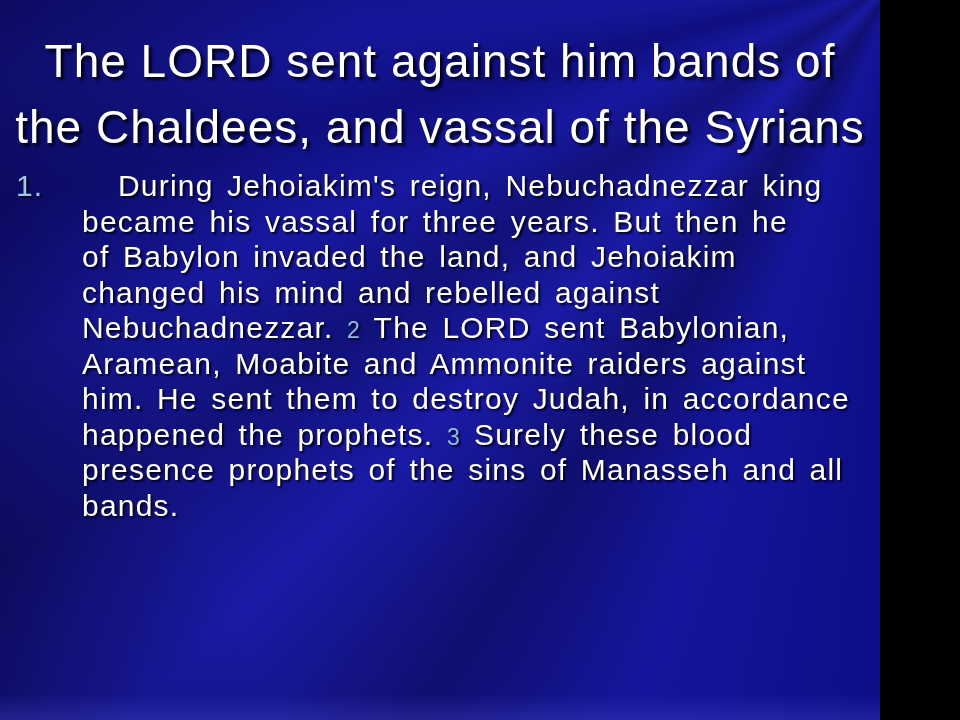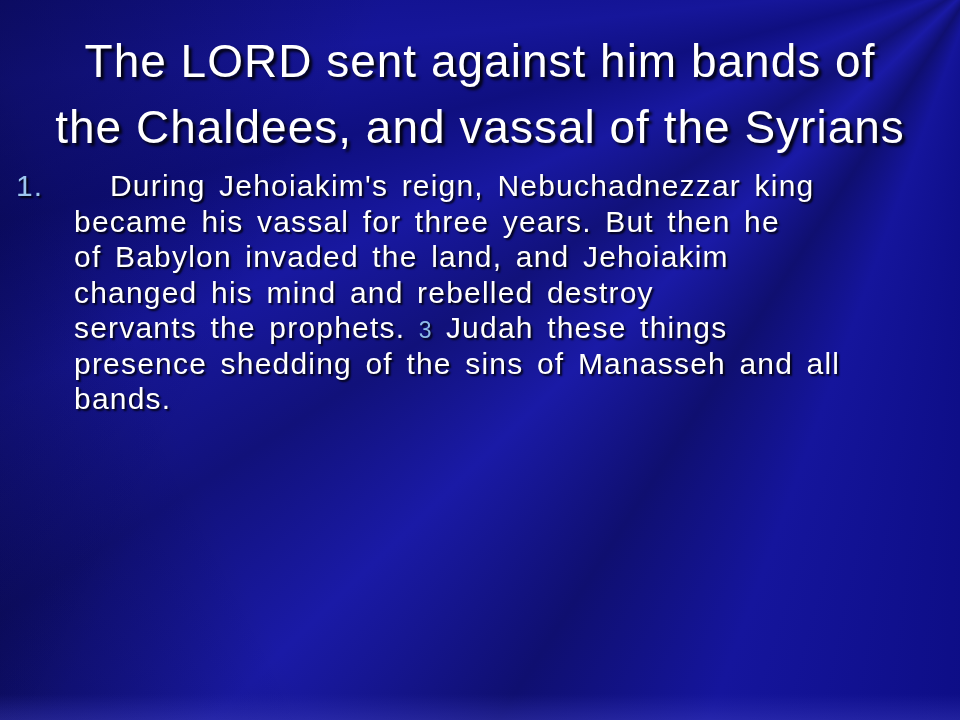--- a/index.html
+++ b/index.html
@@ -2,21 +2,21 @@
 <html style="--background-base: #12128F; --background-stripe-dark: #0F0F70; --background-stripe-light: #1A1AA6; --title-text: #FFFFFF; --body-text: #FFFFFF; --list-number-blue: #9CC6F0; --verse-number-blue: #8FBCE8;"><head>
 <meta charset="utf-8">
 <style>
   html, body {
     margin: 0;
     padding: 0;
     background: #000;
   }
   .slide {
     position: relative;
-    width: 960px;
+    width: 880px;
     height: 720px;
     overflow: hidden;
     font-family: "Liberation Sans", "DejaVu Sans", sans-serif;
     background:
       linear-gradient(to top, rgba(70,70,200,0.35) 0px, rgba(60,60,190,0.28) 9px, rgba(60,60,190,0) 26px),
       linear-gradient(115deg, rgba(3,3,38,0.45) 0%, rgba(3,3,38,0) 30%),
       linear-gradient(65deg, rgba(3,3,45,0.38) 0%, rgba(3,3,45,0) 24%),
       conic-gradient(from 180deg at 102% -3%,
         #0d0d85 0deg,
         #15159c 20deg,
@@ -59,20 +59,21 @@
     color: var(--body-text, #ffffff);
     font-size: 30px;
     line-height: 35.5px;
     letter-spacing: 1.2px;
     word-spacing: 4px;
     text-shadow: 2px 2px 2px rgba(0,0,0,0.85);
   }
   .body-line {
     white-space: pre;
     height: 35.5px;
+    margin-left: 8px;
   }
   .body-line.first {
     text-indent: 36px;
   }
   .verse-num {
     color: var(--verse-number-blue, #8fbce8);
     font-size: 23px;
     letter-spacing: 0.8px;
   }
 </style>
@@ -82,18 +83,21 @@
 <div class="slide">
   <div class="title">
     <div>The LORD sent against him bands of</div>
     <div>the Chaldees, and vassal of the Syrians</div>
   </div>
   <div class="list-number">1.</div>
   <div class="body-text">
       <div class="body-line first"><span class="body-seg">During Jehoiakim's reign, Nebuchadnezzar king</span></div>
       <div class="body-line"><span class="body-seg">became his vassal for three years. But then he</span></div>
       <div class="body-line"><span class="body-seg">of Babylon invaded the land, and Jehoiakim</span></div>
-      <div class="body-line"><span class="body-seg">changed his mind and rebelled destroy</span></div>
-      <div class="body-line"><span class="body-seg">servants the prophets. </span><span class="verse-num">3</span><span class="body-seg"> Judah these things</span></div>
-      <div class="body-line"><span class="body-seg">presence shedding of the sins of Manasseh and all</span></div>
+      <div class="body-line"><span class="body-seg">changed his mind and rebelled against</span></div>
+      <div class="body-line"><span class="body-seg">Nebuchadnezzar. </span><span class="verse-num">2</span><span class="body-seg"> The LORD sent Babylonian,</span></div>
+      <div class="body-line"><span class="body-seg">Aramean, Moabite and Ammonite raiders against</span></div>
+      <div class="body-line"><span class="body-seg">him. He sent them to destroy Judah, in accordance</span></div>
+      <div class="body-line"><span class="body-seg">happened the prophets. </span><span class="verse-num">3</span><span class="body-seg"> Surely these blood</span></div>
+      <div class="body-line"><span class="body-seg">presence prophets of the sins of Manasseh and all</span></div>
       <div class="body-line"><span class="body-seg">bands.</span></div>
     </div>
 </div>
 
 </body></html>

